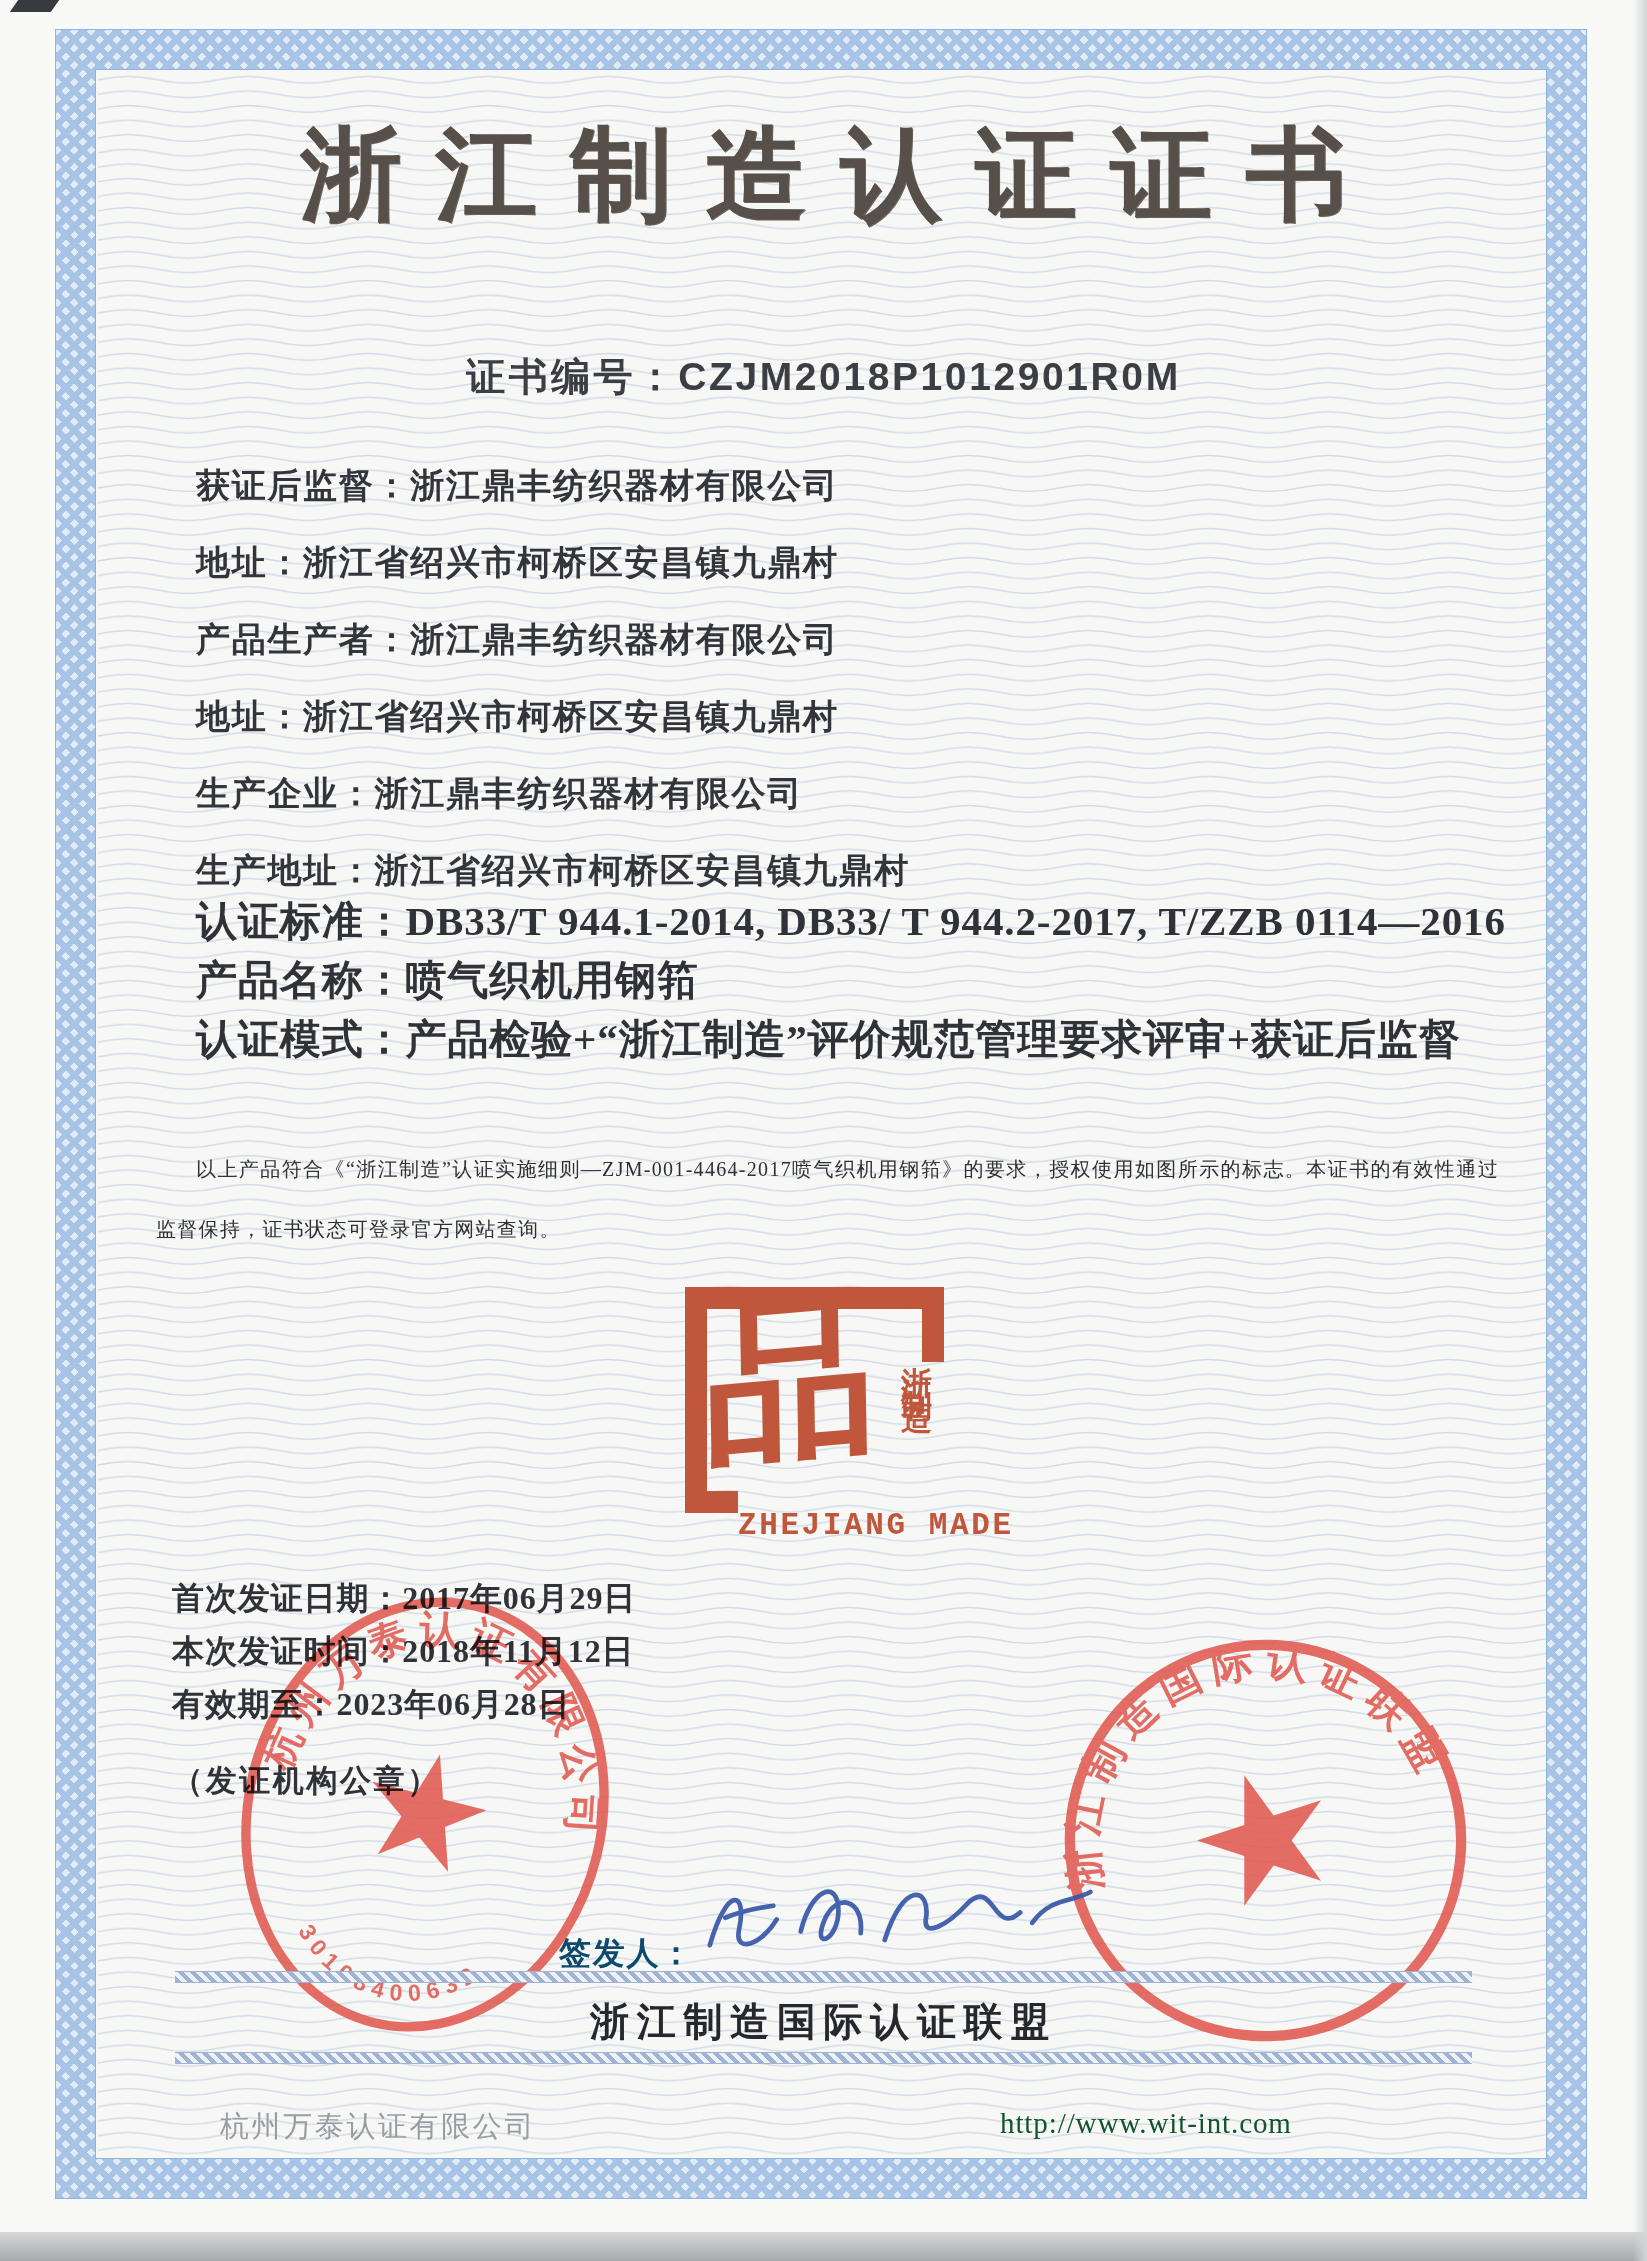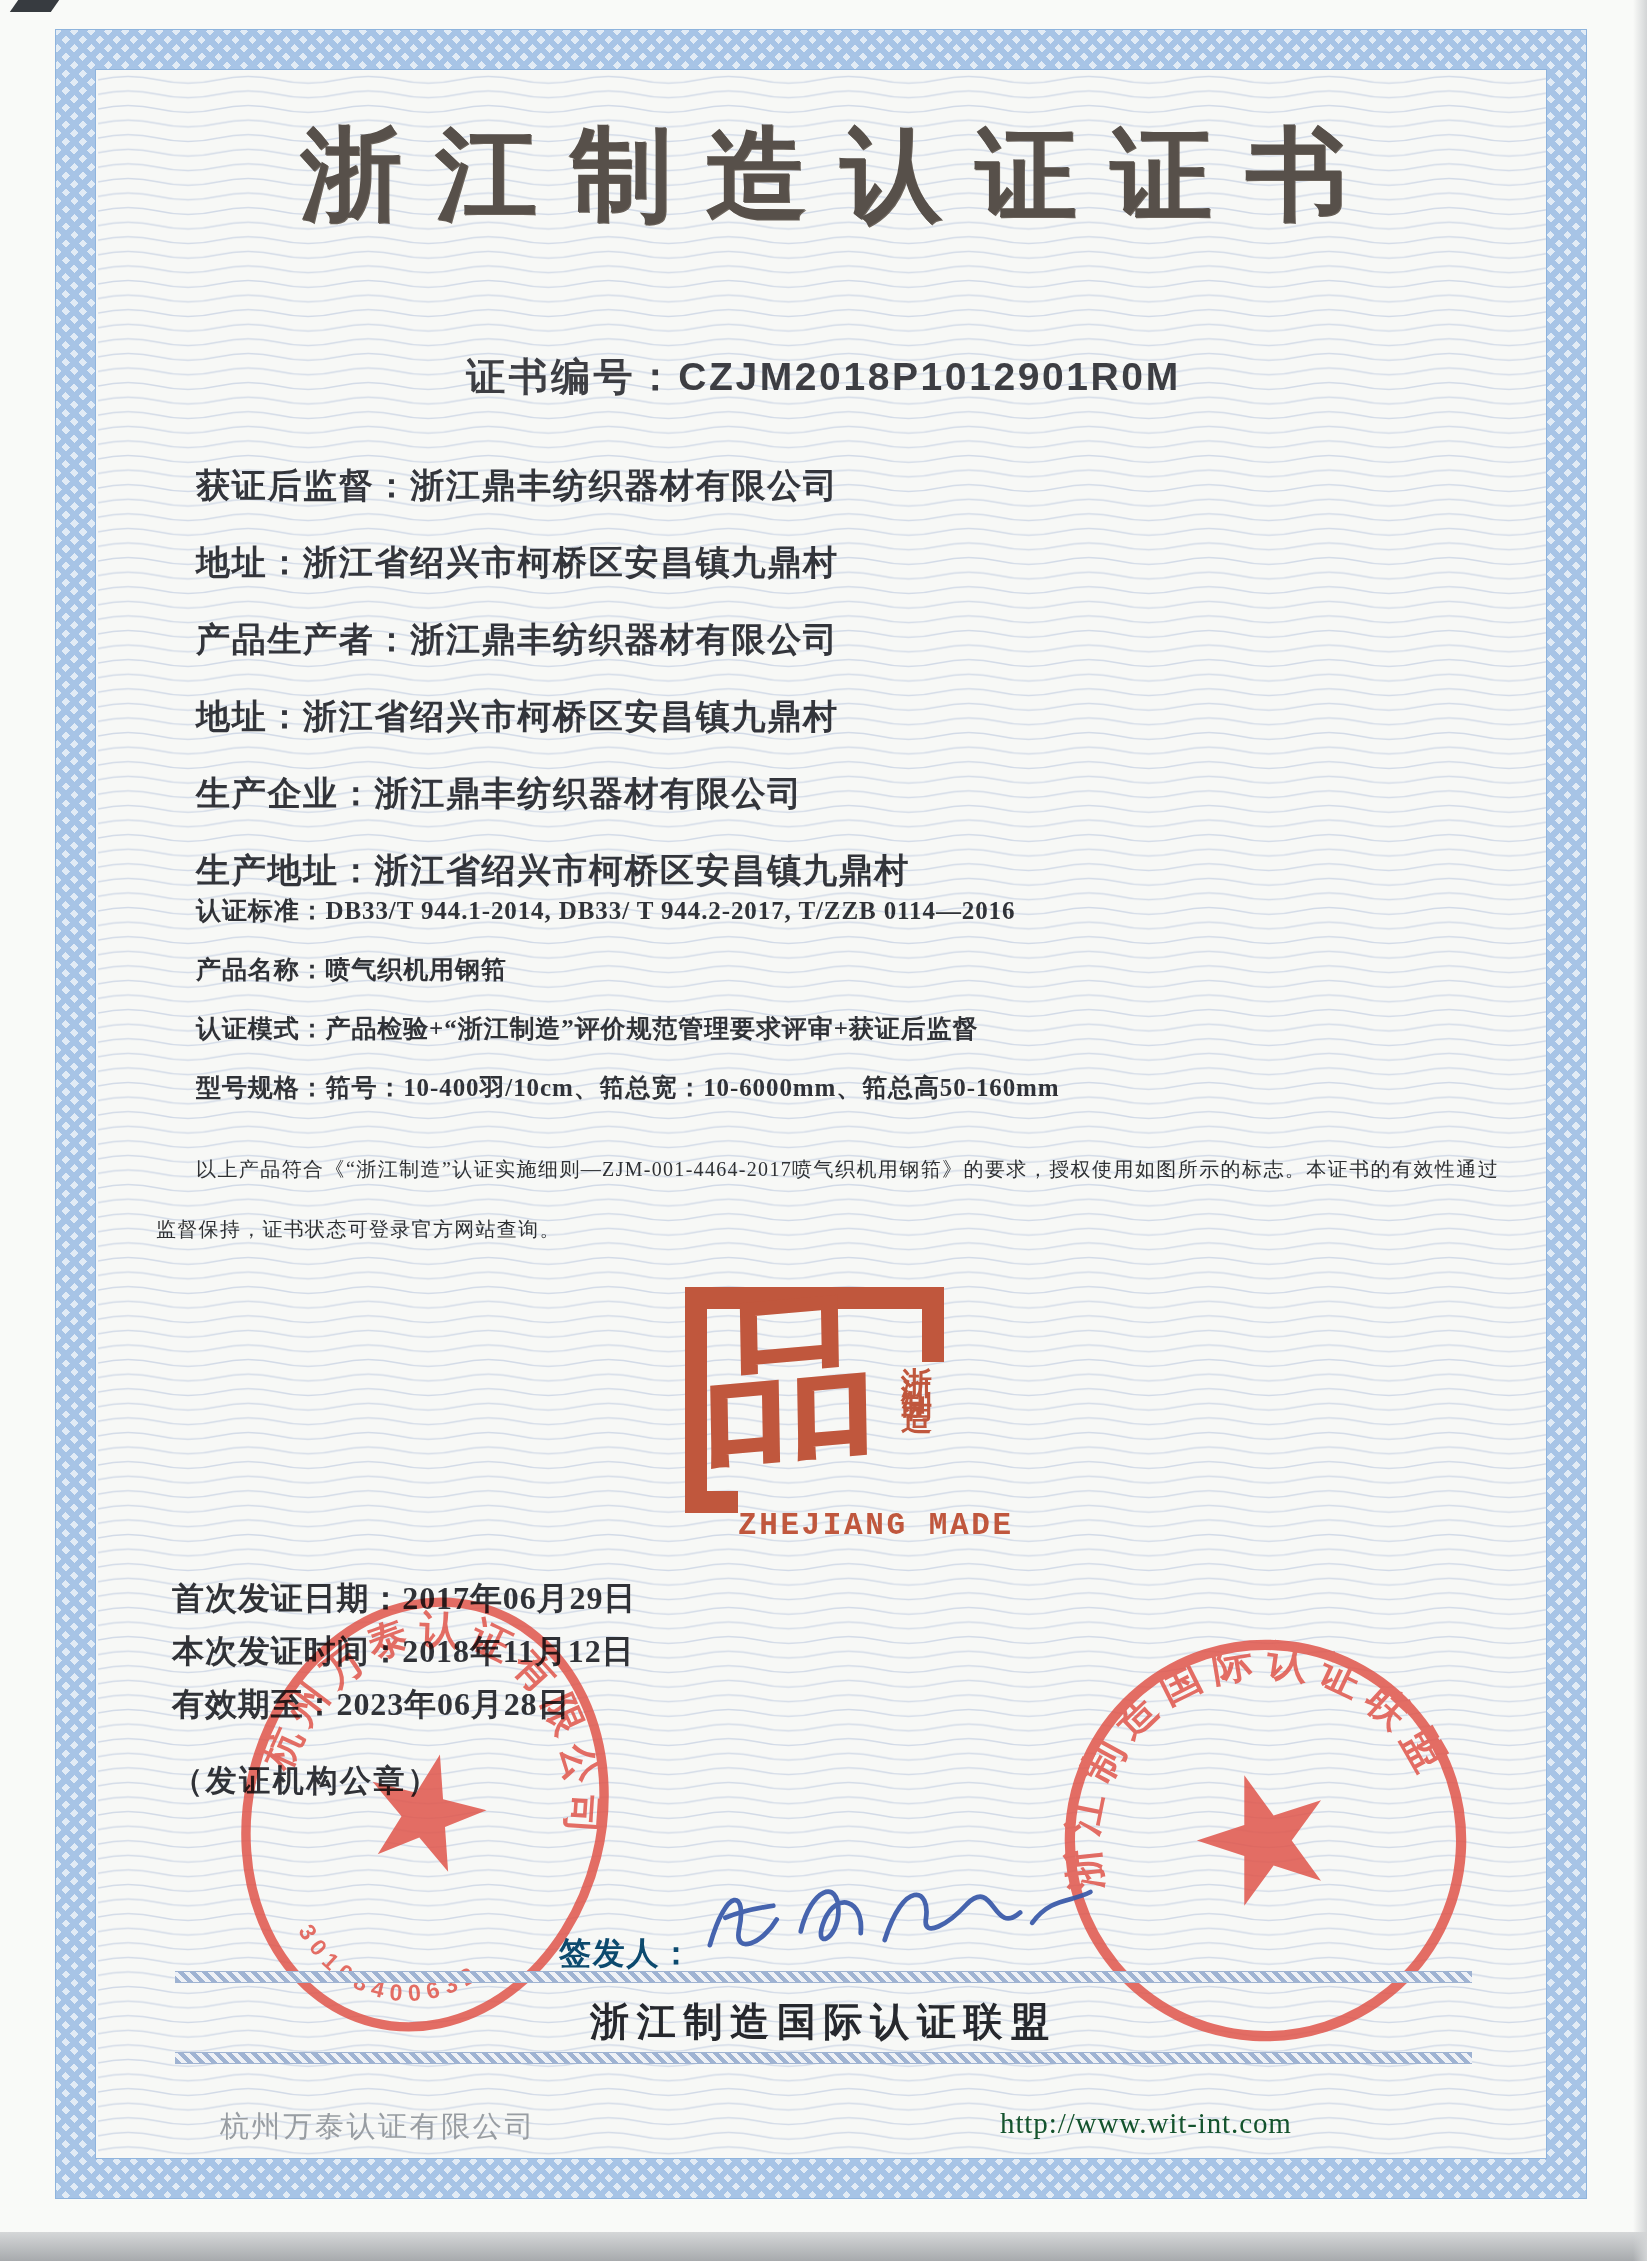--- a/index.html
+++ b/index.html
@@ -21,21 +21,21 @@
          letter-spacing:34px;color:#57504a;text-indent:34px;
          text-shadow:0.9px 0.9px 0 #6b635b;}
   .certno{left:0;width:100%;top:350px;text-align:center;font-family:"Liberation Sans","DejaVu Sans",sans-serif;
           font-size:39px;color:#3d3e43;}
   .certno .lab{font-weight:700;letter-spacing:3.4px;}
   .certno .num{font-weight:600;letter-spacing:2.6px;}
 
   .info{left:196px;top:463px;}
   .info .line{height:77px;font-size:34px;font-weight:700;letter-spacing:1.7px;color:#33353b;white-space:nowrap;}
   .details{left:196px;top:894px;}
-  .details .line{height:59px;font-size:25px;font-weight:700;letter-spacing:0.9px;color:#303237;white-space:nowrap;}
+  .details .line{height:59px;font-size:41px;font-weight:700;letter-spacing:0.9px;color:#303237;white-space:nowrap;}
 
   .statement{left:156px;top:1139px;width:1343px;font-size:20px;line-height:60px;letter-spacing:1.3px;
              text-align:justify;text-indent:2em;color:#2e3033;margin:0;}
 
   
   .logo{left:685px;top:1287px;width:259px;height:259px;}
   .logo .bar{position:absolute;background:#c0573d;}
   .bar-top{left:0;top:0;width:259px;height:22px;}
   .bar-left{left:0;top:0;width:22px;height:226px;}
   .bar-rstub{right:0;top:0;width:22px;height:75px;}
@@ -101,21 +101,20 @@
       <div class="line"><span>产品生产者：</span><span>浙江鼎丰纺织器材有限公司</span></div>
       <div class="line"><span>地址：</span><span>浙江省绍兴市柯桥区安昌镇九鼎村</span></div>
       <div class="line"><span>生产企业：</span><span>浙江鼎丰纺织器材有限公司</span></div>
       <div class="line"><span>生产地址：</span><span>浙江省绍兴市柯桥区安昌镇九鼎村</span></div>
     </div>
 
     <div class="abs details">
       <div class="line"><span>认证标准：</span><span>DB33/T 944.1-2014, DB33/ T 944.2-2017, T/ZZB 0114—2016</span></div>
       <div class="line"><span>产品名称：</span><span>喷气织机用钢筘</span></div>
       <div class="line"><span>认证模式：</span><span>产品检验+“浙江制造”评价规范管理要求评审+获证后监督</span></div>
-      <div class="line"><span>型号规格：</span><span>筘号：10-400羽/10cm、筘总宽：10-6000mm、筘总高50-160mm</span></div>
     </div>
 
     <p class="abs statement">以上产品符合《“浙江制造”认证实施细则—ZJM-001-4464-2017喷气织机用钢筘》的要求，授权使用如图所示的标志。本证书的有效性通过监督保持，证书状态可登录官方网站查询。</p>
 
     <div class="abs logo">
       <div class="bar bar-top"></div>
       <div class="bar bar-left"></div>
       <div class="bar bar-rstub"></div>
       <div class="bar bar-bstub"></div>
       <div class="logo-pin">品</div>

